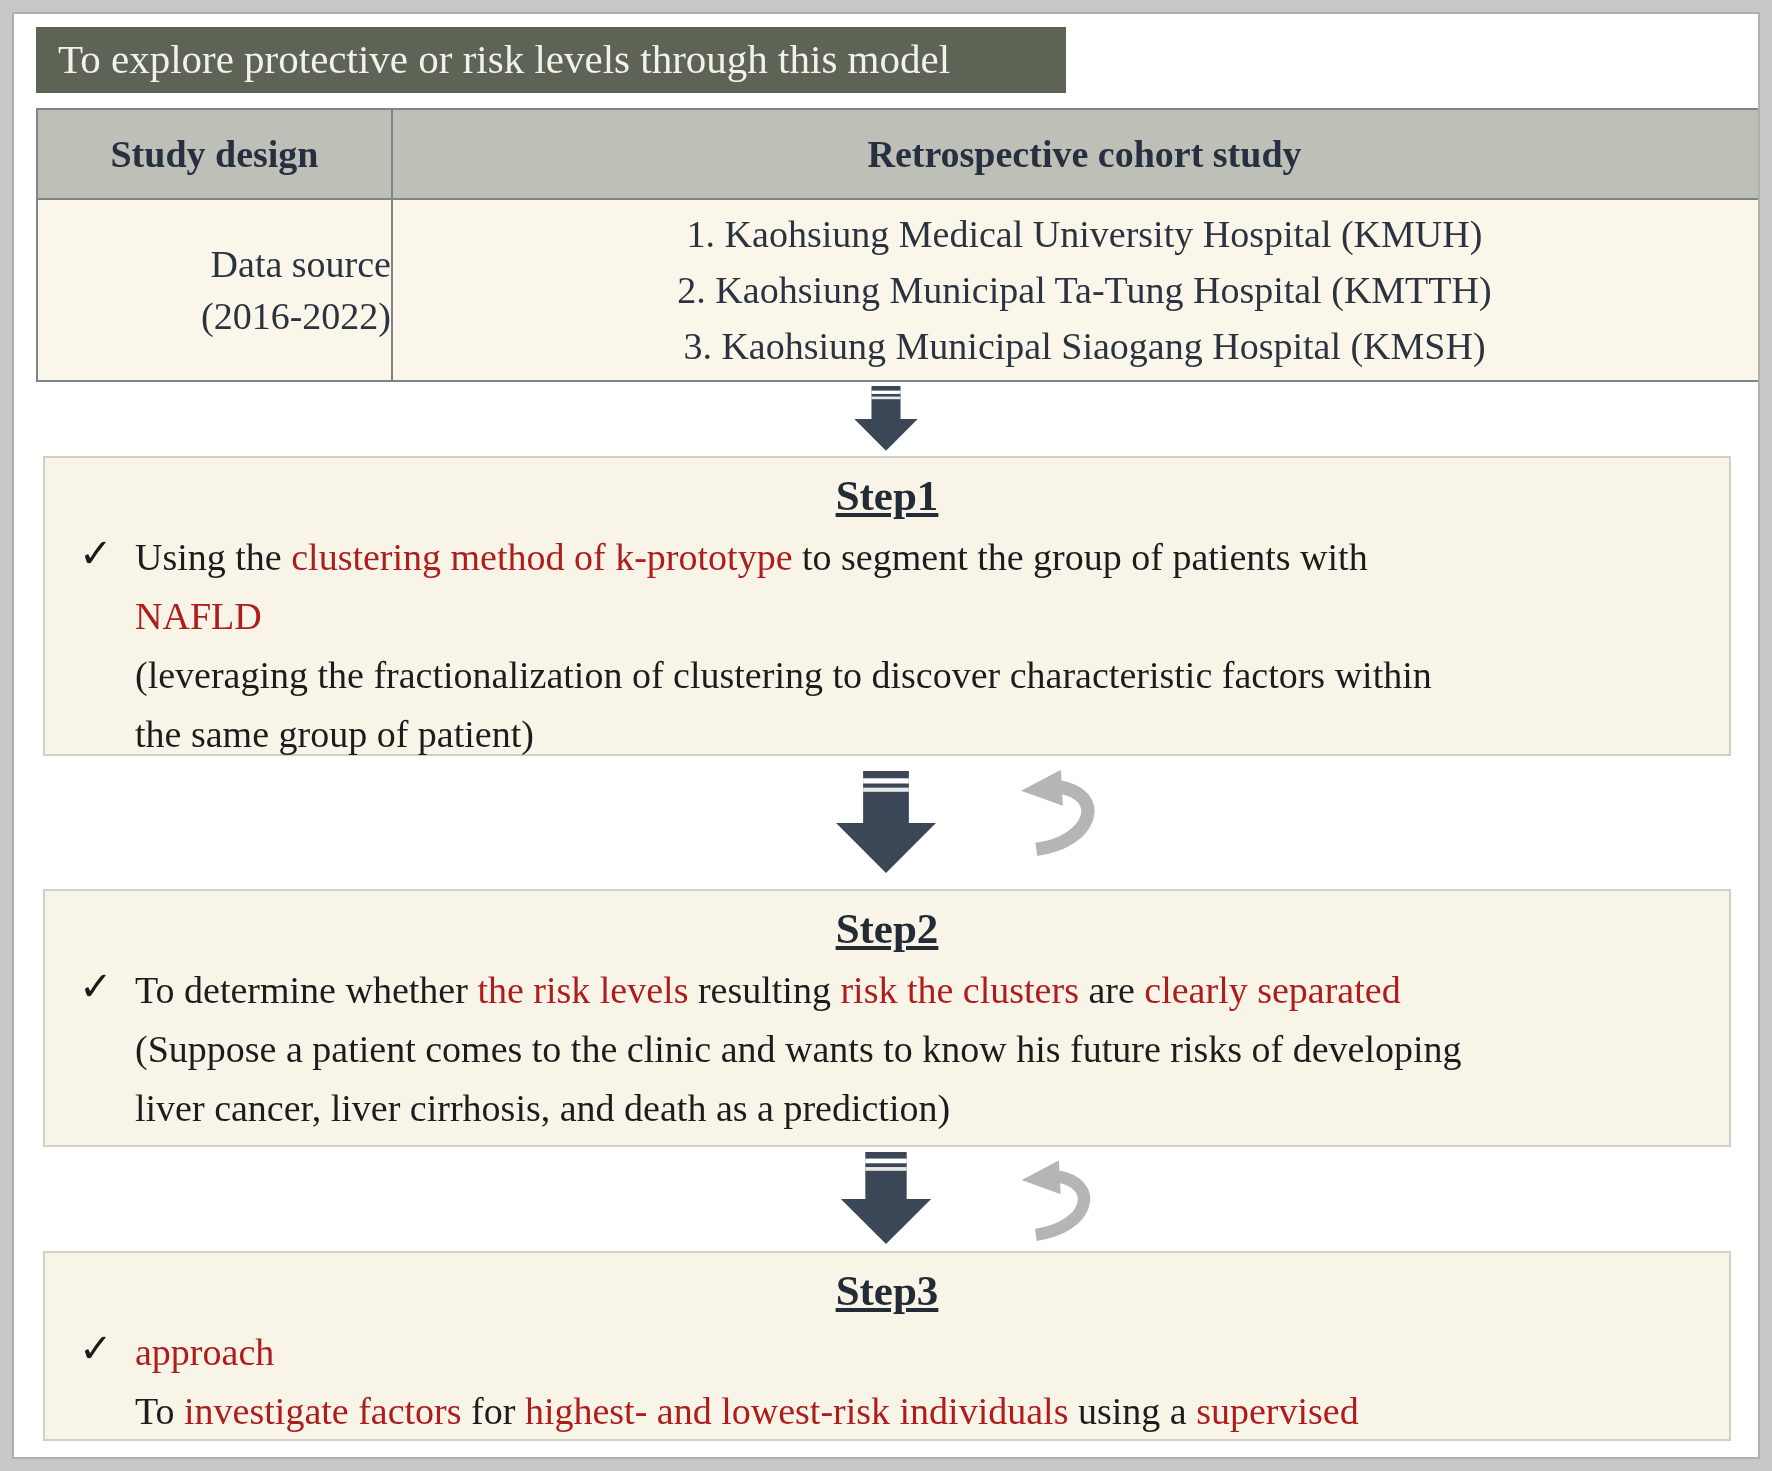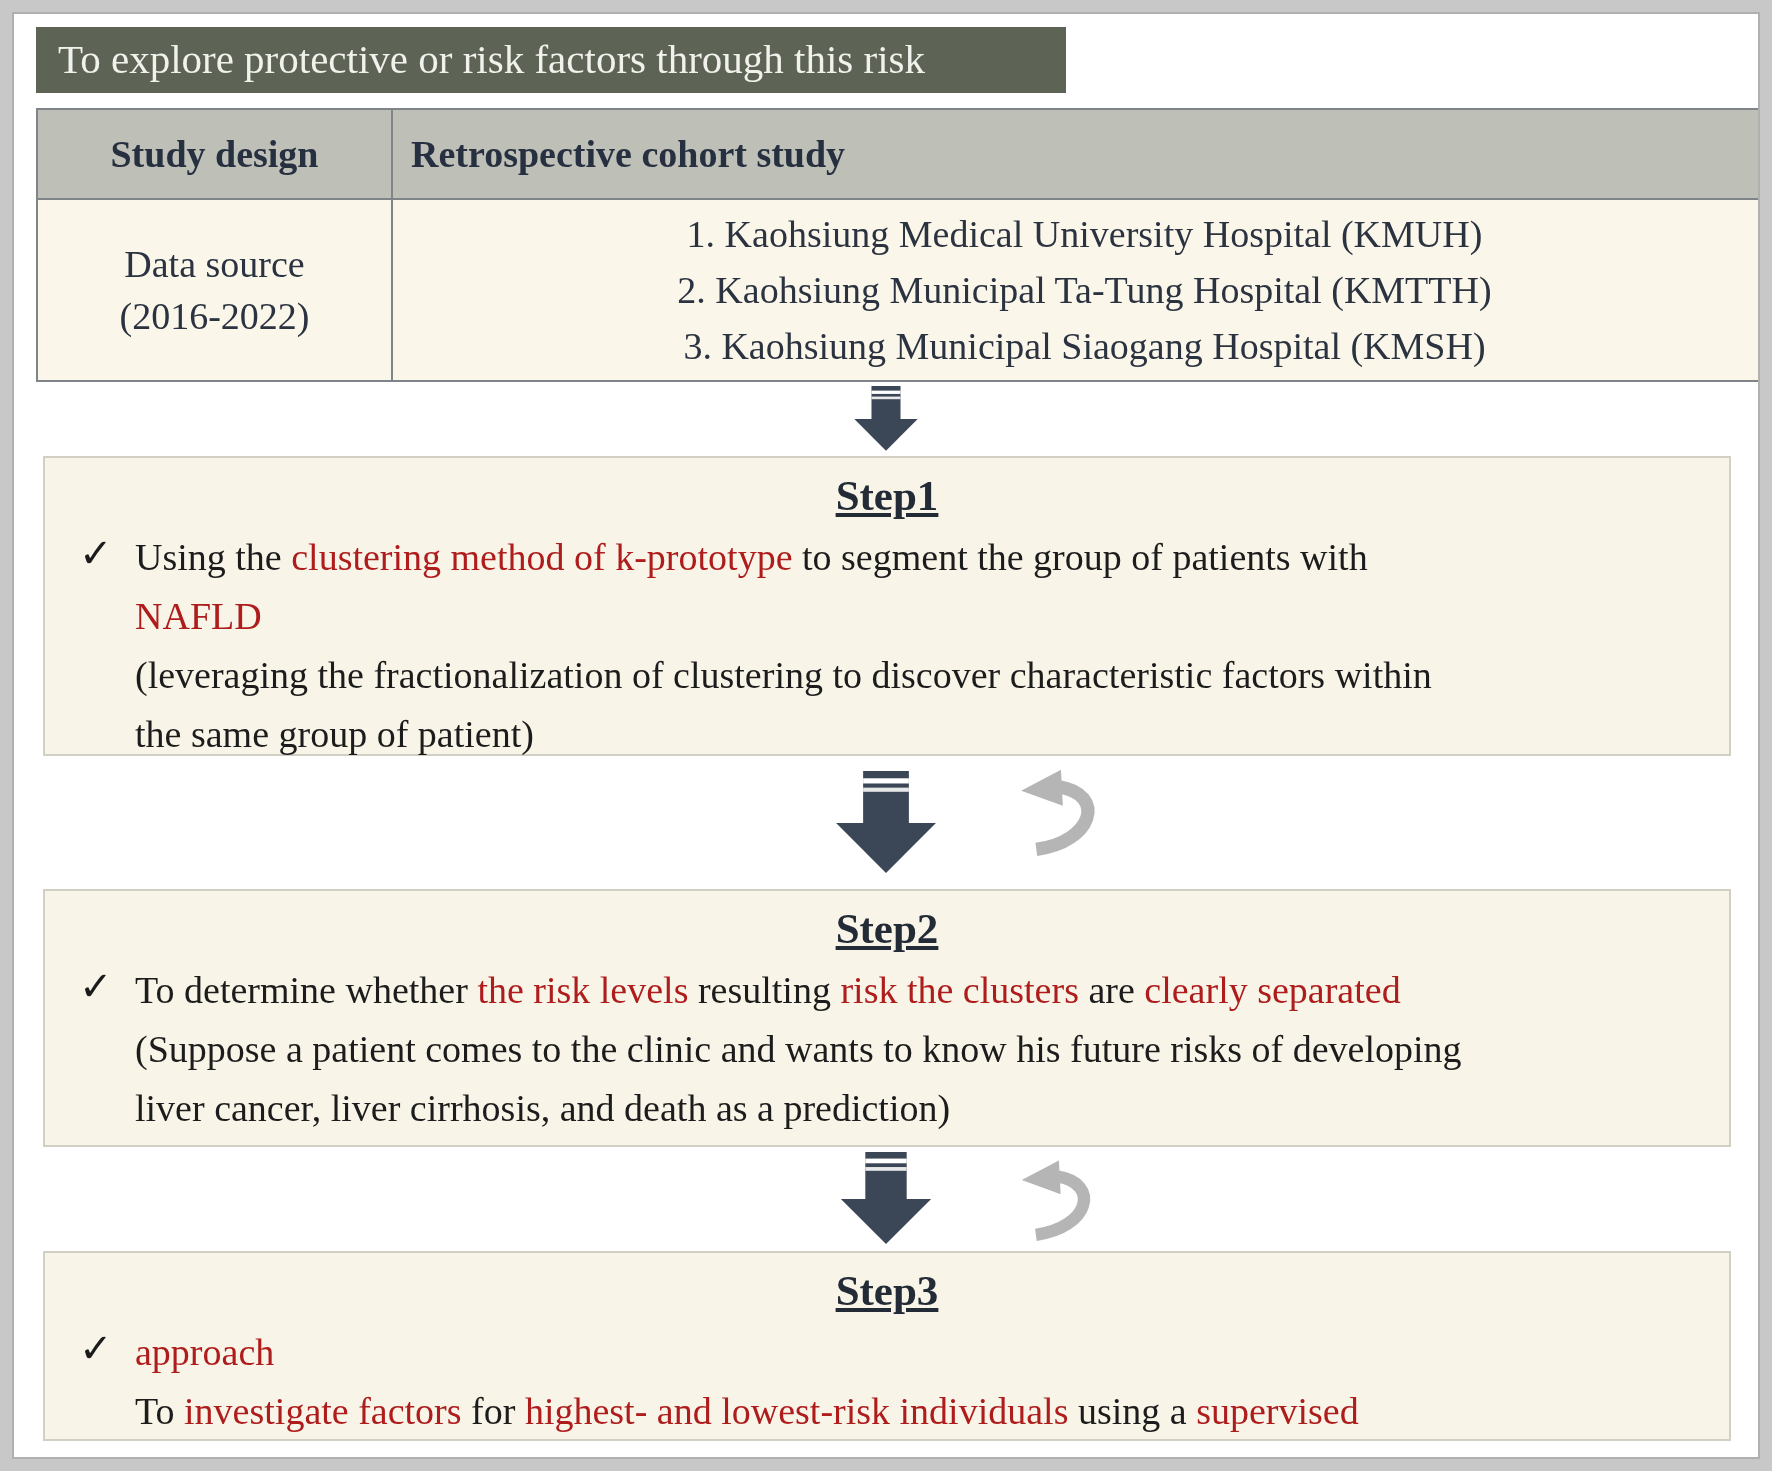--- a/index.html
+++ b/index.html
@@ -40,26 +40,27 @@
   .study-table td {
     border: 2px solid #7e8488;
     vertical-align: middle;
   }
   .hdr-row td {
     background: #bec0b7;
     height: 90px;
     font-weight: bold;
     font-size: 38px;
     color: #273040;
+    text-align: center;
   }
   .hdr-row .c1 { text-align: center; }
   .hdr-row .c2 { padding-left: 18px; }
   .body-row td { background: #faf6ea; height: 182px; font-size: 38px; color: #2b3340; }
   .c1 { width: 355px; }
-  .body-row .c1 { text-align: center; line-height: 52px; }
+  .body-row .c1 { text-align: right; line-height: 52px; }
   .body-row .c2 { padding-left: 18px; }
   .src-line { line-height: 56px; white-space: nowrap; text-align: center; }
   
   .connector { position: relative; display: flex; justify-content: center; }
   .connector.first { height: 74px; align-items: center; }
   .connector.mid1 { height: 133px; align-items: center; }
   .connector.mid2 { height: 104px; align-items: center; }
   .loop-wrap { position: absolute; left: calc(50% + 118px); top: 10px; }
   
   .step-box {
@@ -89,21 +90,21 @@
   .step-line .red { color: #ae1c1c; }
   .s1 { height: 300px; }
   .s2 { height: 258px; }
   .s3 { height: 190px; }
 </style>
 </head>
 <body>
 
 <div class="panel">
 
-  <div class="title-bar">To explore protective or risk factors through this risk</div>
+  <div class="title-bar">To explore protective or risk levels through this model</div>
 
   <table class="study-table">
     <tbody>
         <tr class="hdr-row">
       <td class="c1">Study design</td>
       <td class="c2">Retrospective cohort study</td>
     </tr>
     <tr class="body-row">
       <td class="c1">
         <div>Data source</div>

